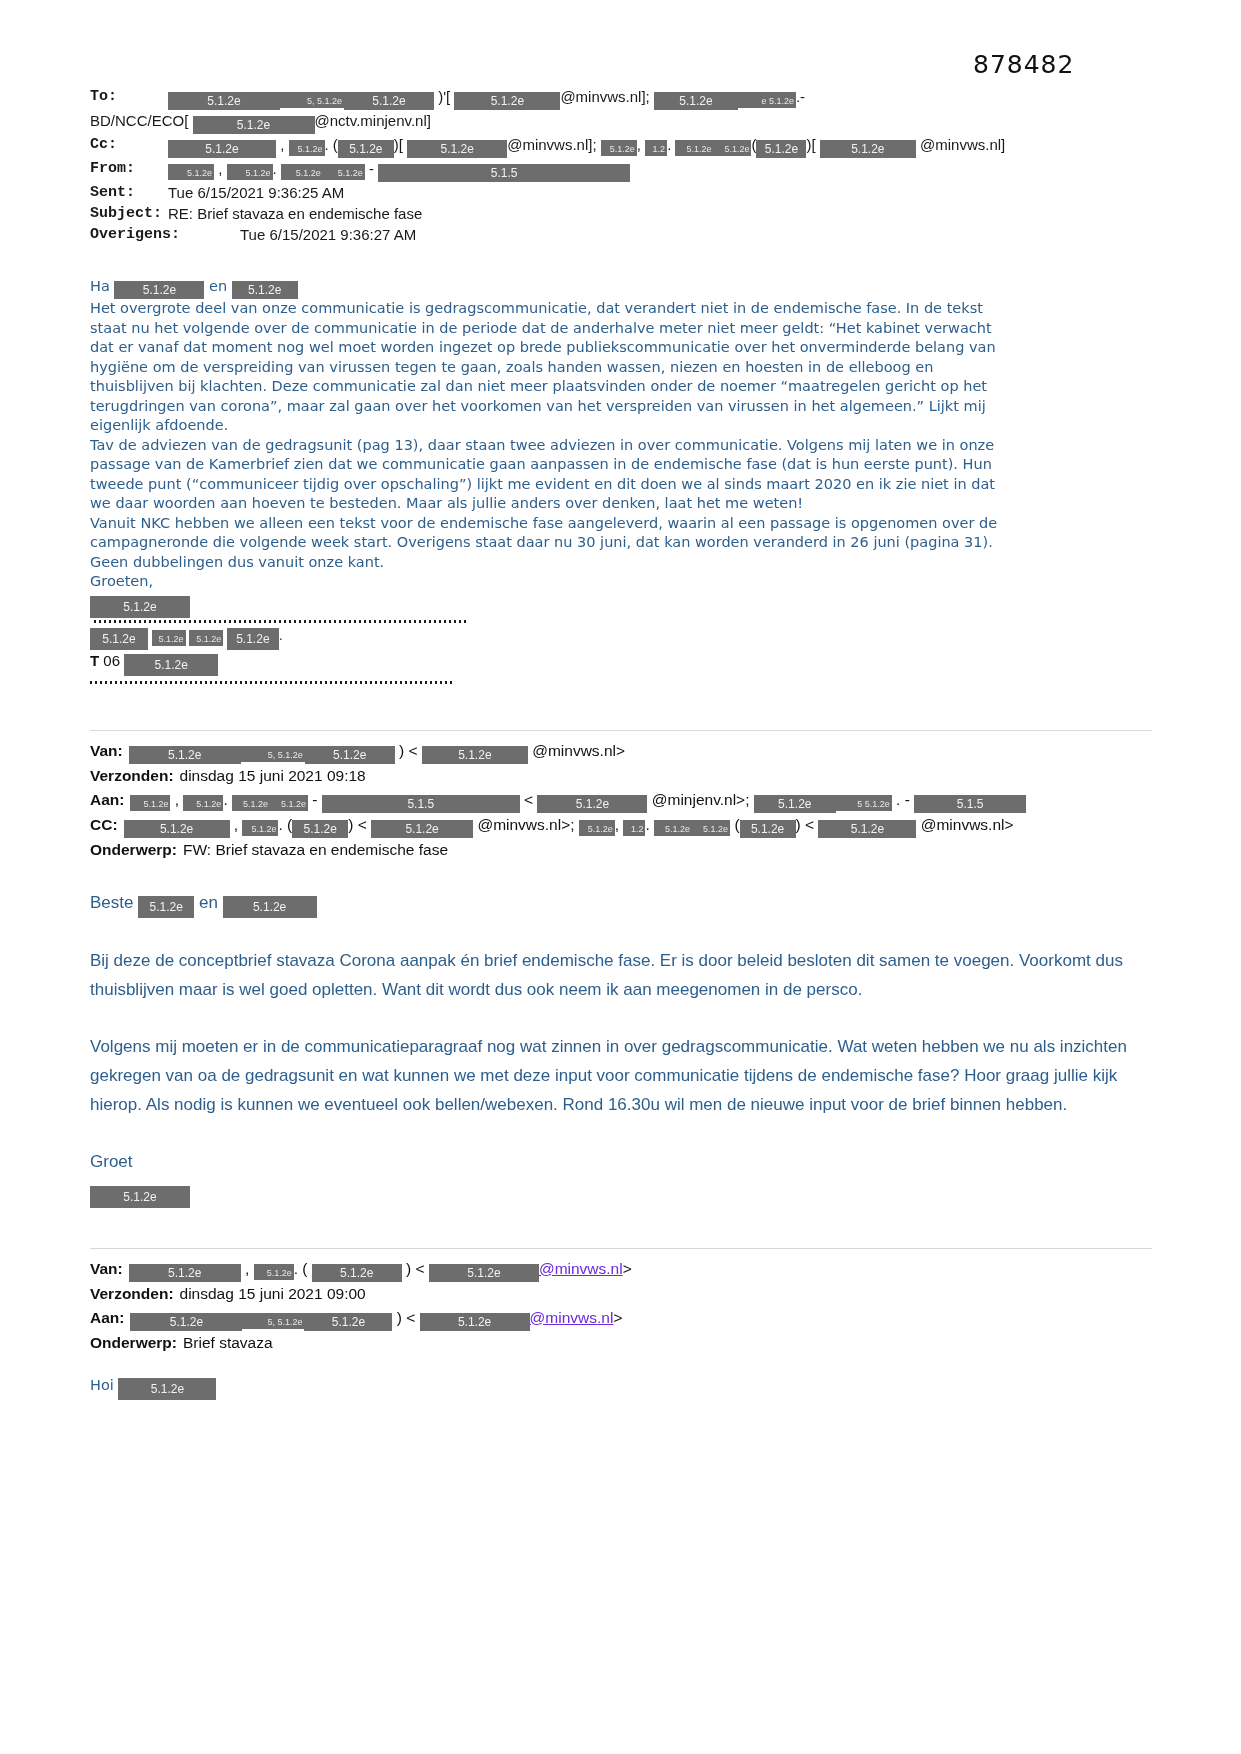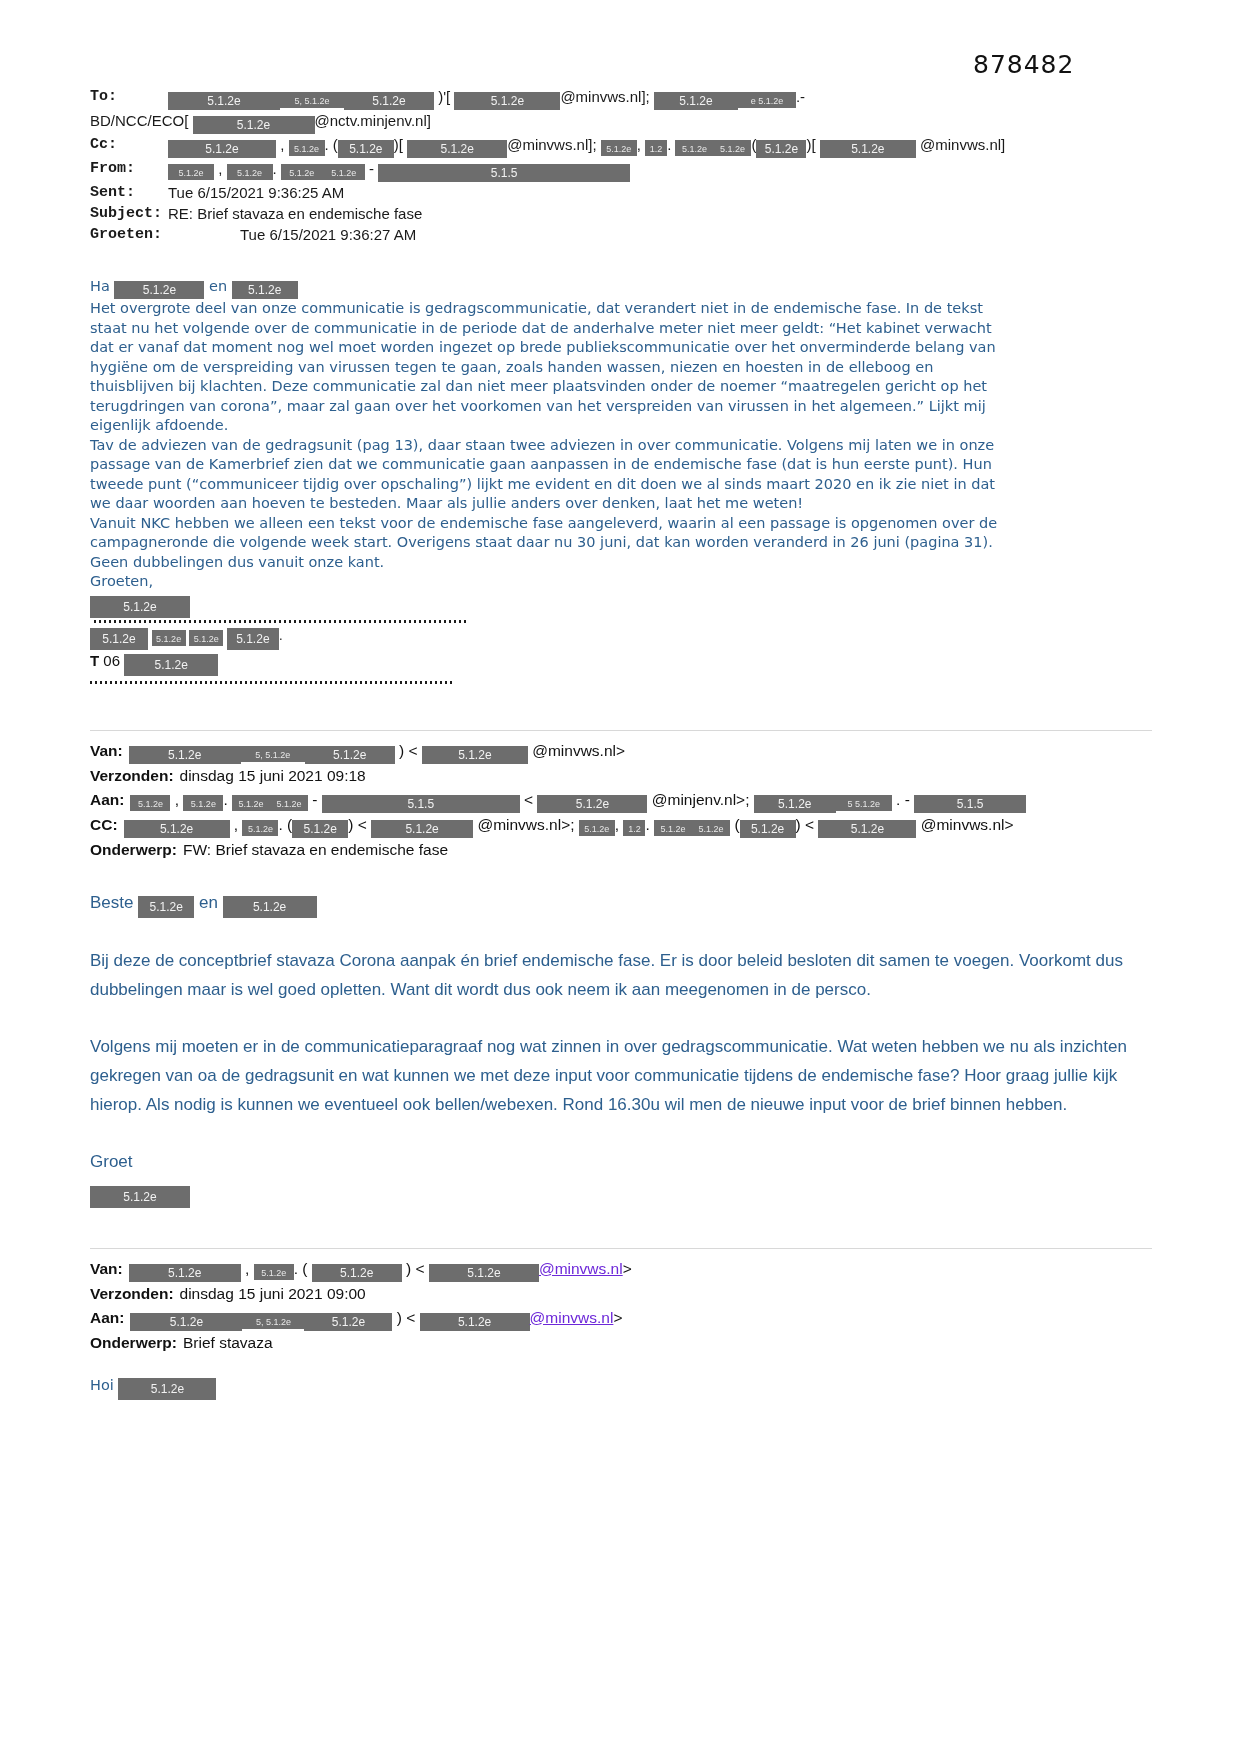--- a/index.html
+++ b/index.html
@@ -20,21 +20,21 @@
   .hval{flex:1;}
   .hval.indent{margin-left:72px;}
 
   
   .rbox{
     display:inline-block;background:#6d6d6d;color:#f2f2f2;
     font-family:"Liberation Sans",sans-serif;
     font-size:12px;height:18px;line-height:18px;text-align:center;
     vertical-align:-3px;padding:0 4px;box-sizing:border-box;white-space:nowrap;
   }
-  .rbox.sm{font-size:9px;height:16px;line-height:16px;color:#e9e9e9;vertical-align:-2px;padding:1px 2px;}
+  .rbox.sm{font-size:9px;height:16px;line-height:16px;color:#e9e9e9;vertical-align:-2px;padding:1px 2px;text-align:right;}
   .rbox.tall{height:22px;line-height:22px;}
 
   
   .body1{
     margin-top:32px;width:920px;
     font-family:"DejaVu Sans",sans-serif;font-size:14.5px;line-height:19.5px;
     color:#2d5f8e;
   }
   .body1 p{margin:0;}
   .sig{margin-top:2px;}
@@ -99,21 +99,21 @@
     </div>
     <div class="hrow">
       <span class="hlabel">Sent:</span>
       <span class="hval">Tue 6/15/2021 9:36:25 AM</span>
     </div>
     <div class="hrow">
       <span class="hlabel">Subject:</span>
       <span class="hval">RE: Brief stavaza en endemische fase</span>
     </div>
     <div class="hrow">
-      <span class="hlabel">Groeten:</span>
+      <span class="hlabel">Overigens:</span>
       <span class="hval indent">Tue 6/15/2021 9:36:27 AM</span>
     </div>
   </div>
 
   <div class="body1">
     <p><span>Ha </span><span class="rbox" style="width: 90px;">5.1.2e</span><span> en </span><span class="rbox" style="width: 66px;">5.1.2e</span></p>
     <p>Het overgrote deel van onze communicatie is gedragscommunicatie, dat verandert niet in de endemische fase. In de tekst staat nu het volgende over de communicatie in de periode dat de anderhalve meter niet meer geldt: “Het kabinet verwacht dat er vanaf dat moment nog wel moet worden ingezet op brede publiekscommunicatie over het onverminderde belang van hygiëne om de verspreiding van virussen tegen te gaan, zoals handen wassen, niezen en hoesten in de elleboog en thuisblijven bij klachten. Deze communicatie zal dan niet meer plaatsvinden onder de noemer “maatregelen gericht op het terugdringen van corona”, maar zal gaan over het voorkomen van het verspreiden van virussen in het algemeen.” Lijkt mij eigenlijk afdoende.</p>
     <p>Tav de adviezen van de gedragsunit (pag 13), daar staan twee adviezen in over communicatie. Volgens mij laten we in onze passage van de Kamerbrief zien dat we communicatie gaan aanpassen in de endemische fase (dat is hun eerste punt). Hun tweede punt (“communiceer tijdig over opschaling”) lijkt me evident en dit doen we al sinds maart 2020 en ik zie niet in dat we daar woorden aan hoeven te besteden. Maar als jullie anders over denken, laat het me weten!</p>
     <p>Vanuit NKC hebben we alleen een tekst voor de endemische fase aangeleverd, waarin al een passage is opgenomen over de campagneronde die volgende week start. Overigens staat daar nu 30 juni, dat kan worden veranderd in 26 juni (pagina 31). Geen dubbelingen dus vanuit onze kant.</p>
     <p>Groeten,</p>
@@ -141,21 +141,21 @@
     <div class="qrow">
       <span class="qlabel">CC:</span><span><span class="rbox" style="width: 106px;">5.1.2e</span><span> , </span><span class="rbox sm" style="width: 36px;">5.1.2e</span><span>. (</span><span class="rbox" style="width: 56px;">5.1.2e</span><span>) &lt; </span><span class="rbox" style="width: 102px;">5.1.2e</span><span> @minvws.nl&gt;; </span><span class="rbox sm" style="width: 36px;">5.1.2e</span><span>, </span><span class="rbox sm" style="width: 22px;">1.2</span><span>. </span><span class="rbox sm" style="width: 38px;">5.1.2e</span><span class="rbox sm" style="width: 38px;">5.1.2e</span><span> (</span><span class="rbox" style="width: 56px;">5.1.2e</span><span>) &lt; </span><span class="rbox" style="width: 98px;">5.1.2e</span><span> @minvws.nl&gt;</span></span>
     </div>
     <div class="qrow">
       <span class="qlabel">Onderwerp:</span><span>FW: Brief stavaza en endemische fase</span>
     </div>
   </div>
 
   <div class="body2">
     <p class="salutation"><span>Beste </span><span class="rbox tall" style="width: 56px;">5.1.2e</span><span> en </span><span class="rbox tall" style="width: 94px;">5.1.2e</span></p>
-    <p>Bij deze de conceptbrief stavaza Corona aanpak én brief endemische fase. Er is door beleid besloten dit samen te voegen. Voorkomt dus dubbelingen maar is wel goed opletten. Want dit wordt dus ook neem ik aan meegenomen in de persco.</p>
+    <p>Bij deze de conceptbrief stavaza Corona aanpak én brief endemische fase. Er is door beleid besloten dit samen te voegen. Voorkomt dus thuisblijven maar is wel goed opletten. Want dit wordt dus ook neem ik aan meegenomen in de persco.</p>
     <p>Volgens mij moeten er in de communicatieparagraaf nog wat zinnen in over gedragscommunicatie. Wat weten hebben we nu als inzichten gekregen van oa de gedragsunit en wat kunnen we met deze input voor communicatie tijdens de endemische fase? Hoor graag jullie kijk hierop. Als nodig is kunnen we eventueel ook bellen/webexen. Rond 16.30u wil men de nieuwe input voor de brief binnen hebben.</p>
     <p class="closing">Groet</p>
     <div class="sig"><span class="rbox tall" style="width: 100px;">5.1.2e</span></div>
   </div>
 
   <div class="sep-rule r2"></div>
   <div class="qheader">
     <div class="qrow">
       <span class="qlabel">Van:</span><span><span class="rbox" style="width: 112px;">5.1.2e</span><span> , </span><span class="rbox sm" style="width: 40px;">5.1.2e</span><span>. ( </span><span class="rbox" style="width: 90px;">5.1.2e</span><span> ) &lt; </span><span class="rbox" style="width: 110px;">5.1.2e</span><span class="lnk">@minvws.nl</span><span>&gt;</span></span>
     </div>

